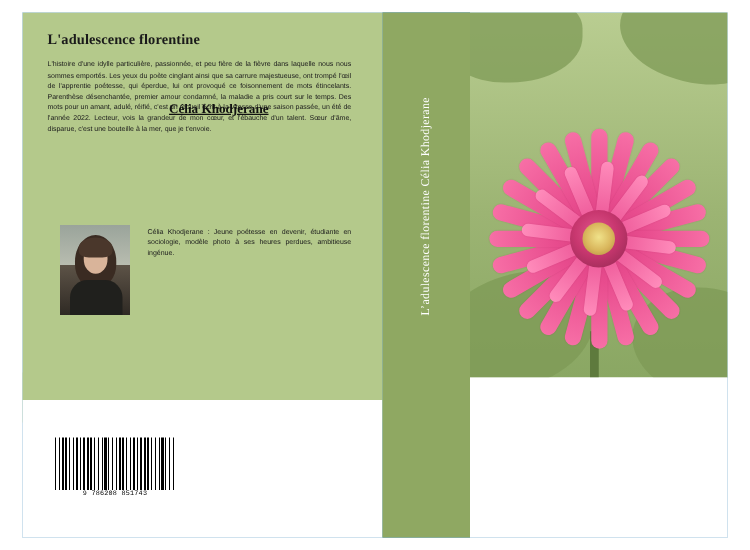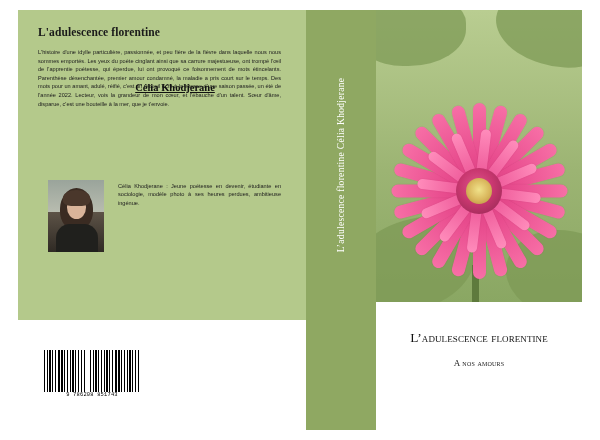--- a/index.html
+++ b/index.html
@@ -450,20 +450,18 @@
         <div class="petal inner" style="transform:rotate(217deg)"></div>
         <div class="petal inner" style="transform:rotate(247deg)"></div>
         <div class="petal inner" style="transform:rotate(277deg)"></div>
         <div class="petal inner" style="transform:rotate(307deg)"></div>
         <div class="petal inner" style="transform:rotate(337deg)"></div>
         <div class="flower-center"></div>
       </div>
     </div>
 
     <div class="front-text">
-      <div class="front-title smallcaps">L’adulescence florentine</div>
-      <div class="front-subtitle smallcaps">A nos amours</div>
     </div>
   </div>
 
   <div class="front-author" style="position:absolute;left:72px;top:72px;width:170px;text-decoration:underline;">Célia Khodjerane</div>
 
 </div>
 
 </body></html>

